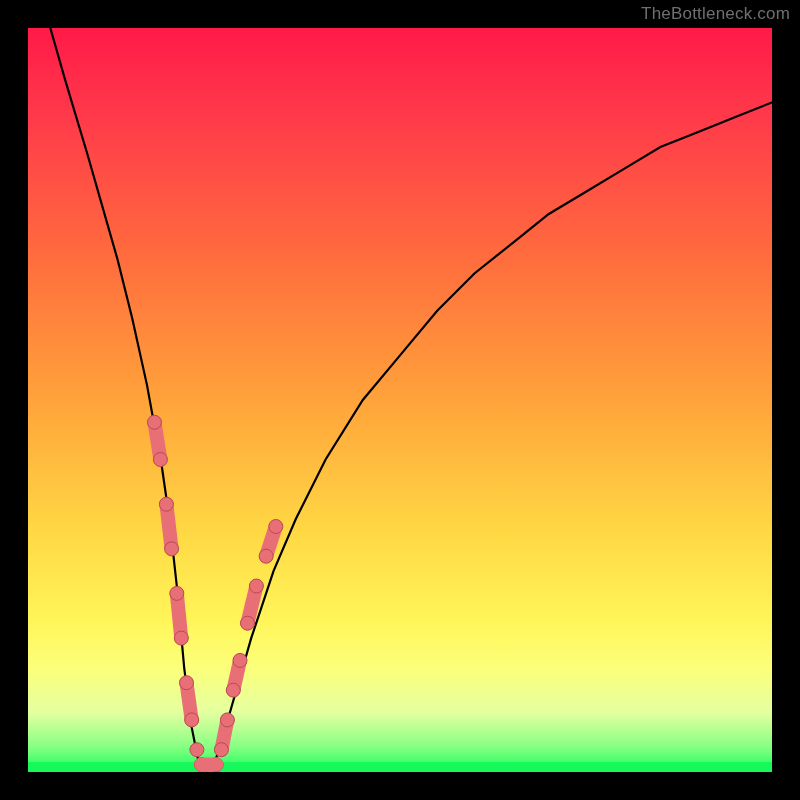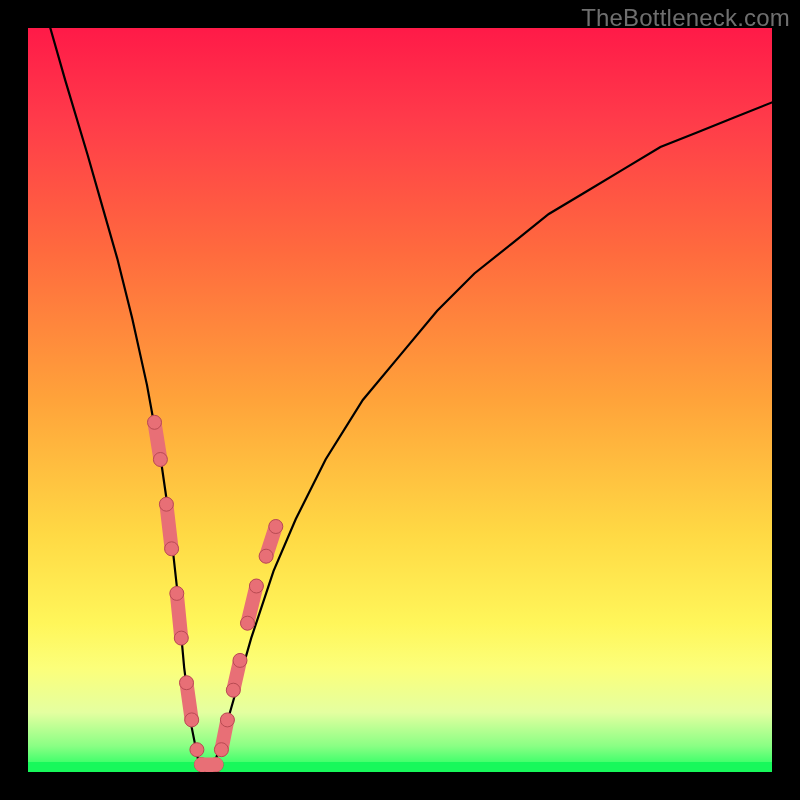--- a/index.html
+++ b/index.html
@@ -49,21 +49,21 @@
     right: 0;
     bottom: 0;
     height: 10px;
     background: #17f85b;
   }
   .watermark {
     position: absolute;
     top: 4px;
     right: 10px;
     color: #6f6f6f;
-    font-size: 24px;
+    font-size: 17px;
     font-weight: 400;
     letter-spacing: 0.2px;
     user-select: none;
   }
   svg.curve {
     position: absolute;
     inset: 0;
     width: 744px;
     height: 744px;
   }

